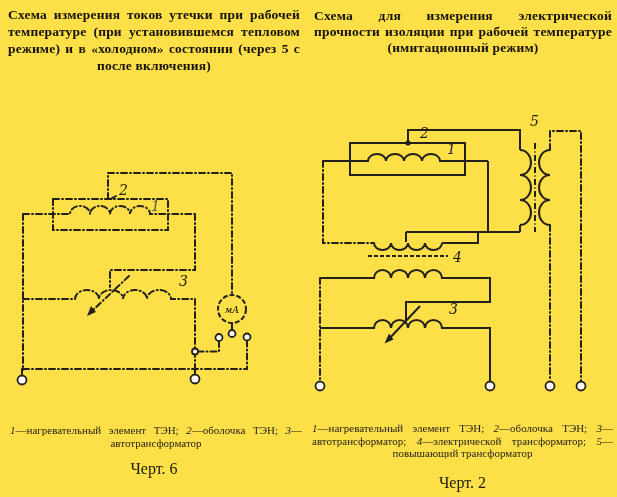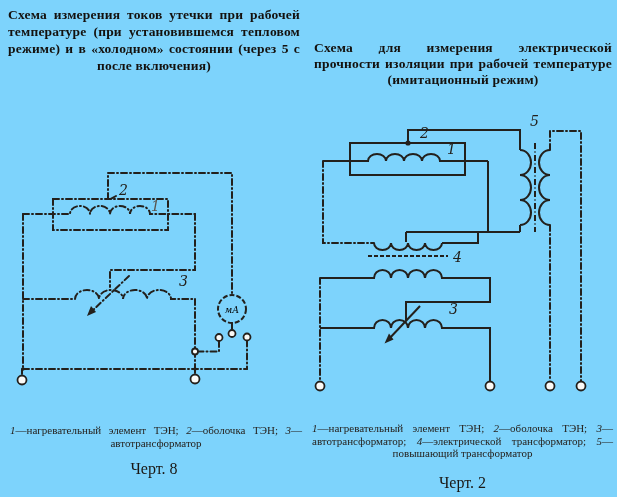--- a/index.html
+++ b/index.html
@@ -1,35 +1,35 @@
 <!DOCTYPE html>
 <html><head>
 <meta charset="utf-8">
 <style>
   html,body{margin:0;padding:0;}
   #page{
     position:relative;
     width:617px;height:497px;
-    background:#7dd3fc;
+    background:#fde047;
     font-family:"Liberation Serif", serif;
     color:#1d1b18;
     overflow:hidden;
   }
   .title{
     position:absolute;
     font-weight:bold;
     font-size:13.5px;
     line-height:17px;
     text-align:justify;
     text-align-last:center;
     color:#14110e;
     letter-spacing:.2px;
   }
   #left-title{left:8px;top:6px;width:292px;}
-  #right-title{left:314px;top:8px;width:298px;line-height:16px;margin-top:32px;}
+  #right-title{left:314px;top:8px;width:298px;line-height:16px;}
   .caption{
     position:absolute;
     font-size:11px;
     line-height:12.5px;
     text-align:justify;
     text-align-last:center;
     color:#26231f;
     margin-top:10px;
   }
   #left-caption{left:10px;top:414px;width:292px;}
@@ -189,17 +189,17 @@
     <text class="lbl" x="139" y="44">1</text>
     <text class="lbl" x="222" y="16">5</text>
     <text class="lbl" x="145" y="152">4</text>
     <text class="lbl" x="141" y="204">3</text>
   </svg>
 
   <div id="left-caption" class="caption"><i>1</i><span>—нагревательный элемент ТЭН; </span><i>2</i><span>—оболочка ТЭН; </span><i>3</i><span>—автотрансформатор</span></div>
 
   <div id="right-caption" class="caption"><i>1</i><span>—нагревательный элемент ТЭН; </span><i>2</i><span>—оболочка ТЭН; </span><i>3</i><span>—автотрансформатор; </span><i>4</i><span>—электрической трансформатор; </span><i>5</i><span>—повышающий трансформатор</span></div>
 
-  <div id="left-fignum" class="fignum">Черт. 8</div>
+  <div id="left-fignum" class="fignum">Черт. 6</div>
 
   <div id="right-fignum" class="fignum">Черт. 2</div>
 
 </div>
 
 </body></html>

